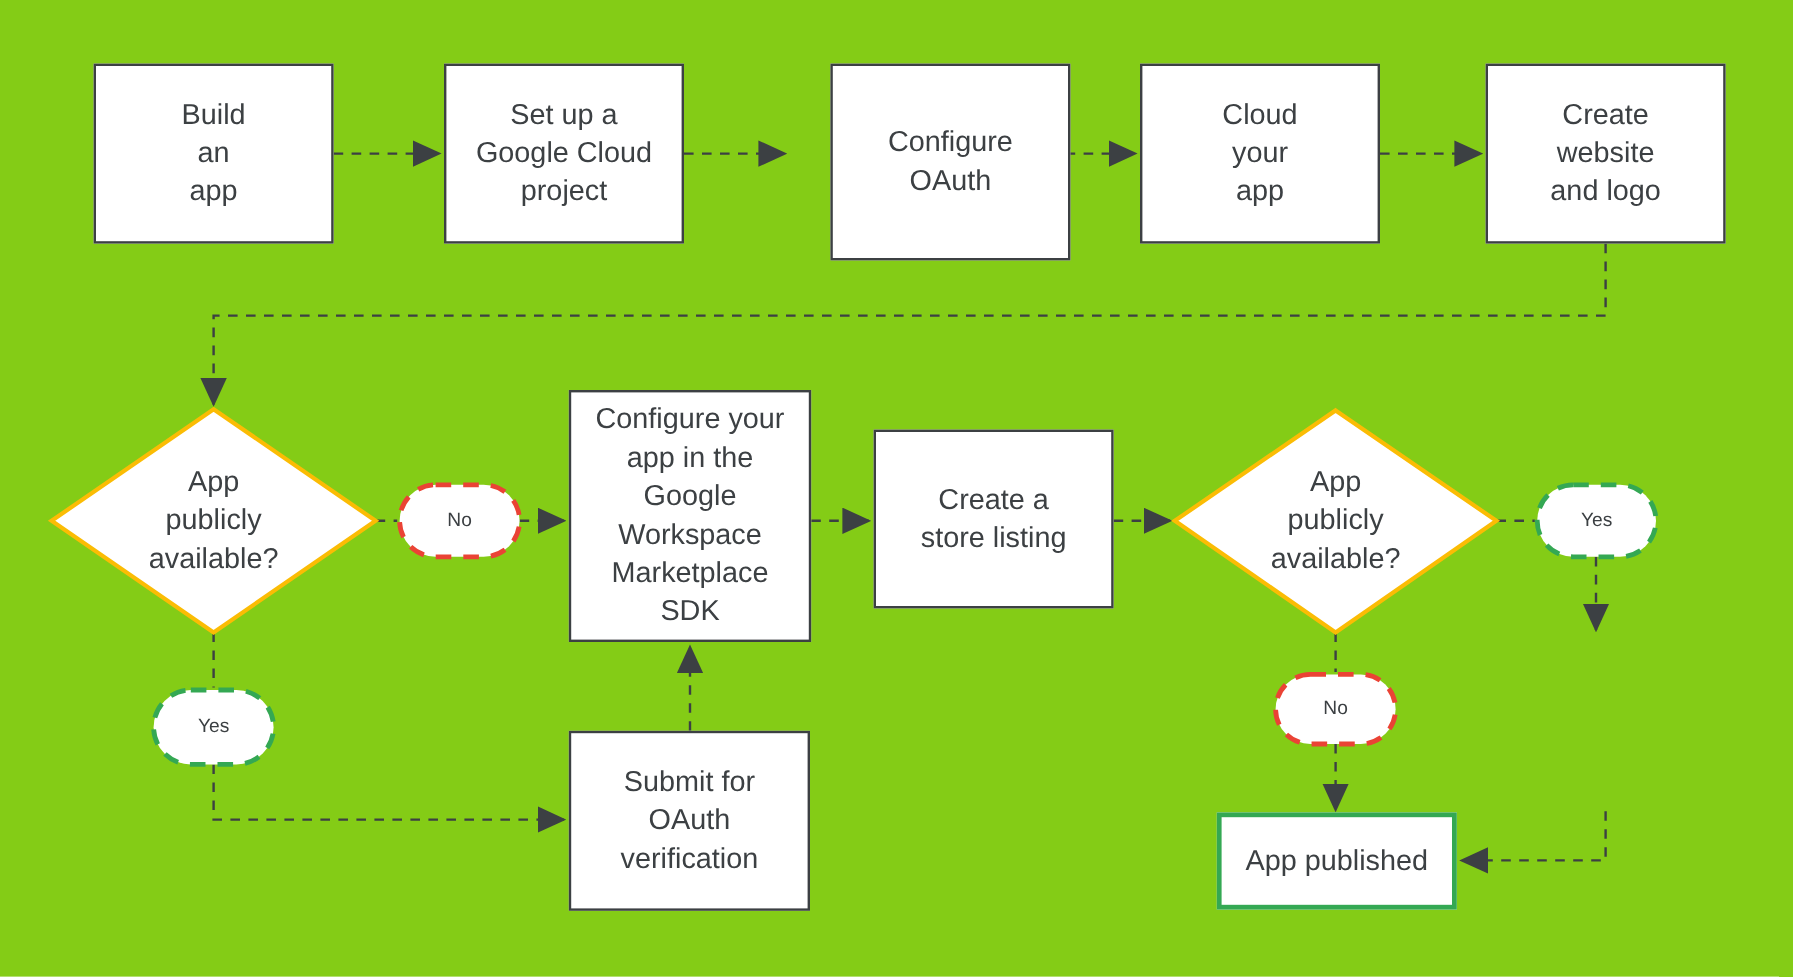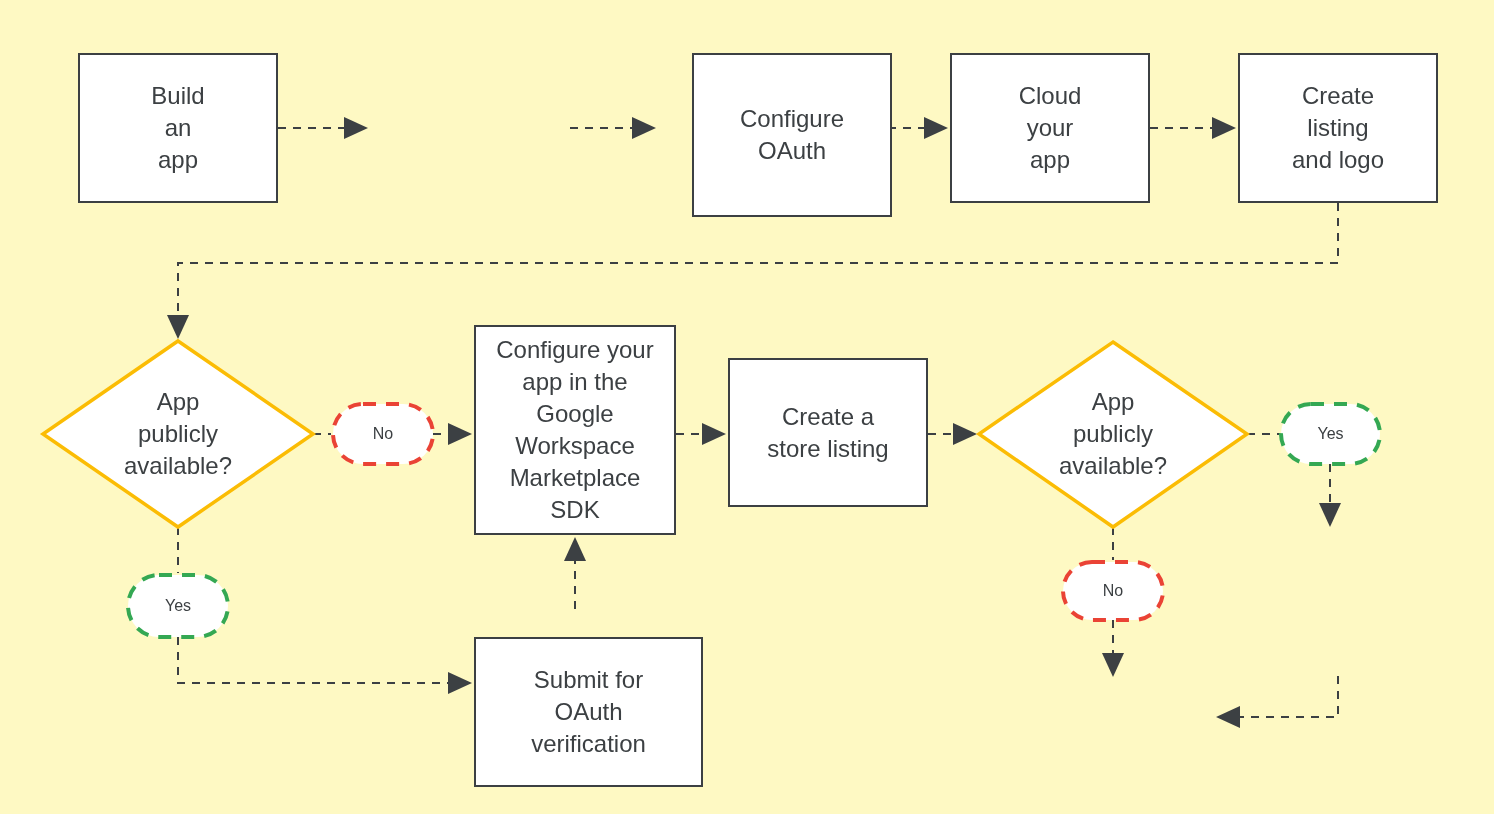--- a/index.html
+++ b/index.html
@@ -1,20 +1,20 @@
 <!DOCTYPE html>
 <html><head>
 <meta charset="utf-8">
 <style>
   html, body { margin: 0; padding: 0; background: #ffffff; }
   .stage {
     position: relative;
     width: 1494px;
     height: 814px;
-    background: #fef9c3;
+    background: #84cc16;
     font-family: "Liberation Sans", sans-serif;
     color: #3c4043;
     overflow: hidden;
   }
   .layer { position: absolute; left: 0; top: 0; }
   .node {
     position: absolute;
     display: flex;
     align-items: center;
     justify-content: center;
@@ -75,55 +75,63 @@
     <rect x="1063" y="562" width="100" height="58" rx="29" ry="29" fill="#ffffff" stroke="#ea4335" stroke-width="4" stroke-dasharray="13 10"></rect>
     <rect x="128" y="575" width="100" height="62" rx="31" ry="31" fill="#ffffff" stroke="#34a853" stroke-width="4" stroke-dasharray="13 10"></rect>
   </svg>
 
   <div class="node box" style="left:78px; top:53px; width:200px; height:150px">
     <span>Build
 an
 app</span>
   </div>
 
+  <div class="node box" style="left:370px; top:53px; width:200px; height:150px">
+    <span>Set up a
+Google Cloud
+project</span>
+  </div>
 
   <div class="node box" style="left:692px; top:53px; width:200px; height:164px">
     <span>Configure
 OAuth</span>
   </div>
 
   <div class="node box" style="left:950px; top:53px; width:200px; height:150px">
     <span>Cloud
 your
 app</span>
   </div>
 
   <div class="node box" style="left:1238px; top:53px; width:200px; height:150px">
     <span>Create
-listing
+website
 and logo</span>
   </div>
 
   <div class="node box" style="left:728px; top:358px; width:200px; height:149px">
     <span>Create a
 store listing</span>
   </div>
 
   <div class="node box" style="left:474px; top:325px; width:202px; height:210px">
     <span>Configure your
 app in the
 Google
 Workspace
 Marketplace
 SDK</span>
   </div>
 
 
+  <div class="node box green-border" style="left:1014px; top:677px; width:200px; height:81px">
+    <span>App published</span>
+  </div>
 
-  <div class="node box" style="left:474px; top:637px; width:229px; height:150px">
+  <div class="node box" style="left:474px; top:609px; width:201px; height:150px">
     <span>Submit for
 OAuth
 verification</span>
   </div>
 
   <div class="node plain" style="left:78px; top:356px; width:200px; height:156px">
     <span>App
 publicly
 available?</span>
   </div>

